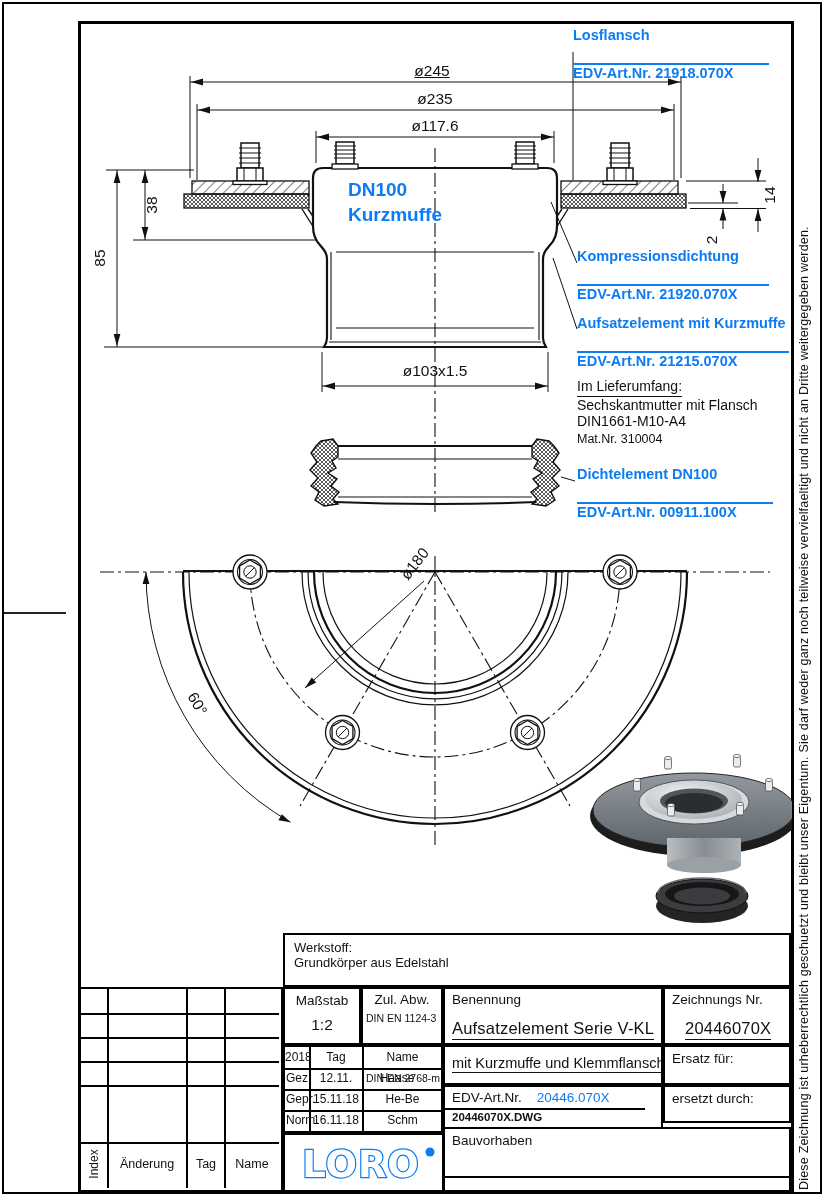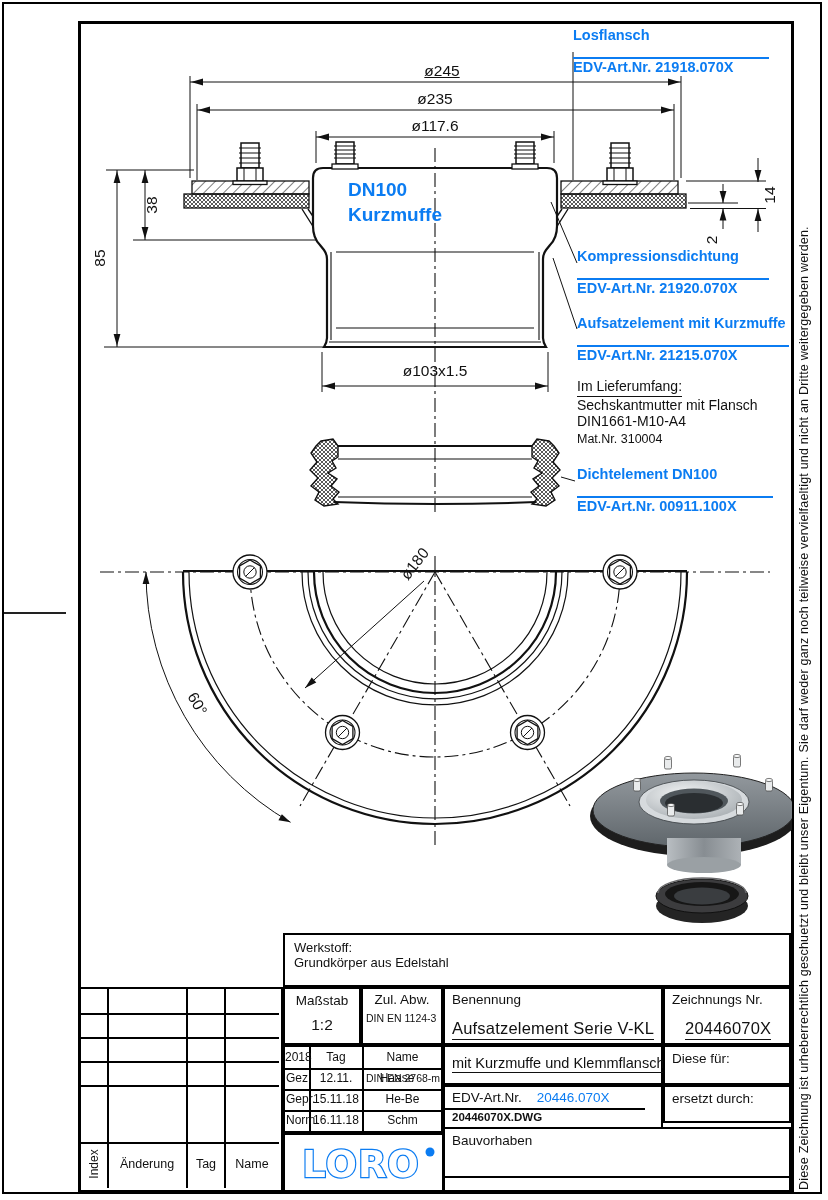--- a/index.html
+++ b/index.html
@@ -6,21 +6,21 @@
   .sheet{position:relative;width:828px;height:1200px;background:#fff;font-family:"Liberation Sans",sans-serif;color:#111;overflow:hidden;}
   .outer-border{position:absolute;left:2px;top:2px;width:820px;height:1192px;border:2px solid #000;box-sizing:border-box;}
   .frame{position:absolute;left:78px;top:21px;width:716px;height:1172px;border:3px solid #000;box-sizing:border-box;}
   .fold-mark{position:absolute;left:4px;top:612px;width:62px;height:2px;background:#222;}
   .draw-svg{position:absolute;left:79px;top:22px;width:713px;height:911px;}
   .lbl{position:absolute;line-height:1.18;}
   .dim{position:absolute;font-size:15.5px;color:#111;white-space:nowrap;}
   .dim.c{transform:translateX(-50%);}
   .rot{transform:translate(-50%,-50%) rotate(-90deg);}
   .blue{color:#0b7cf2;font-weight:bold;font-size:14.5px;white-space:nowrap;}
-  .blue .l1{display:block;border-bottom:2px solid #0b7cf2;padding-bottom:13px;}
+  .blue .l1{display:block;border-bottom:2px solid #0b7cf2;padding-bottom:19px;}
   .black-note{font-size:14px;white-space:nowrap;}
   .black-note .lt{display:inline-block;border-bottom:1.5px solid #111;padding-bottom:1px;}
   .mat{font-size:12.5px;}
   .copyright{position:absolute;left:797px;top:1190px;width:1162px;transform:rotate(-90deg);transform-origin:0 0;font-size:12.5px;color:#111;white-space:nowrap;letter-spacing:0.2px;}
   
   .tb{position:absolute;left:78px;top:933px;width:716px;height:260px;font-size:13px;}
   .cell{position:absolute;border:2px solid #000;box-sizing:border-box;background:transparent;}
   .thinline{position:absolute;background:#000;}
   .cell .cap{font-size:13.5px;}
   .big{font-size:16.5px;letter-spacing:0.2px;}
@@ -199,21 +199,21 @@
       <rect x="667" y="838" width="74" height="27" fill="url(#neckG)"></rect>
       <ellipse cx="704" cy="865" rx="37" ry="8" fill="#9aa0a4"></ellipse>
       <ellipse cx="702" cy="906" rx="46" ry="17" fill="#242424"></ellipse>
       <ellipse cx="702" cy="896" rx="46" ry="17" fill="#3c3c3e" stroke="#101010" stroke-width="1"></ellipse>
       <ellipse cx="702" cy="894" rx="37" ry="12" fill="#161616"></ellipse>
       <ellipse cx="702" cy="896" rx="28" ry="8.5" fill="#3a3d40"></ellipse>
       <path d="M658 893a44 15 0 0 1 88 0" fill="none" stroke="#6a6a6c" stroke-width="1.5"></path>
     </g>
   </svg>
 
-  <div class="lbl dim c" style="left:442px;top:62px;text-decoration:underline;">ø245</div>
+  <div class="lbl dim c" style="left:432px;top:62px;text-decoration:underline;">ø245</div>
   <div class="lbl dim c" style="left:435px;top:90px;">ø235</div>
   <div class="lbl dim c" style="left:435px;top:117px;">ø117.6</div>
   <div class="lbl dim c" style="left:435px;top:362px;">ø103x1.5</div>
   <div class="lbl dim rot" style="left:152px;top:205px;">38</div>
   <div class="lbl dim rot" style="left:100px;top:258px;">85</div>
   <div class="lbl dim rot" style="left:770px;top:195px;">14</div>
   <div class="lbl dim rot" style="left:712px;top:240px;">2</div>
   <div class="lbl dim" style="left:415px;top:564px;transform:translate(-50%,-50%) rotate(-52deg);">ø180</div>
   <div class="lbl dim" style="left:197px;top:704px;transform:translate(-50%,-50%) rotate(60deg);">60°</div>
 
@@ -314,21 +314,21 @@
     <div class="cell" style="left:585px;top:54px;width:128px;height:58px;">
       <div class="cap" style="padding:3px 0 0 7px;">Zeichnungs Nr.</div>
       <div class="big und" style="position:absolute;left:20px;bottom:3px;">20446070X</div>
     </div>
 
     <div class="cell" style="left:365px;top:112px;width:220px;height:40px;">
       <div class="und" style="position:absolute;left:7px;top:8px;font-size:14.5px;white-space:nowrap;">mit Kurzmuffe und Klemmflansch</div>
     </div>
 
     <div class="cell" style="left:585px;top:112px;width:128px;height:40px;">
-      <div class="cap" style="padding:4px 0 0 7px;">Diese für:</div>
+      <div class="cap" style="padding:4px 0 0 7px;">Ersatz für:</div>
     </div>
 
     <div class="cell" style="left:365px;top:152px;width:220px;height:42px;border-bottom:none;">
       <div style="position:absolute;left:7px;top:3px;font-size:13.5px;white-space:nowrap;">
         <span>EDV-Art.Nr.</span>&nbsp;&nbsp;&nbsp;
         <span style="color:#0b7cf2;">20446.070X</span>
       </div>
       <div class="thinline" style="left:0;top:21px;width:200px;height:1.5px;"></div>
       <div style="position:absolute;left:7px;top:24px;font-size:11.5px;font-weight:bold;">20446070X.DWG</div>
     </div>

